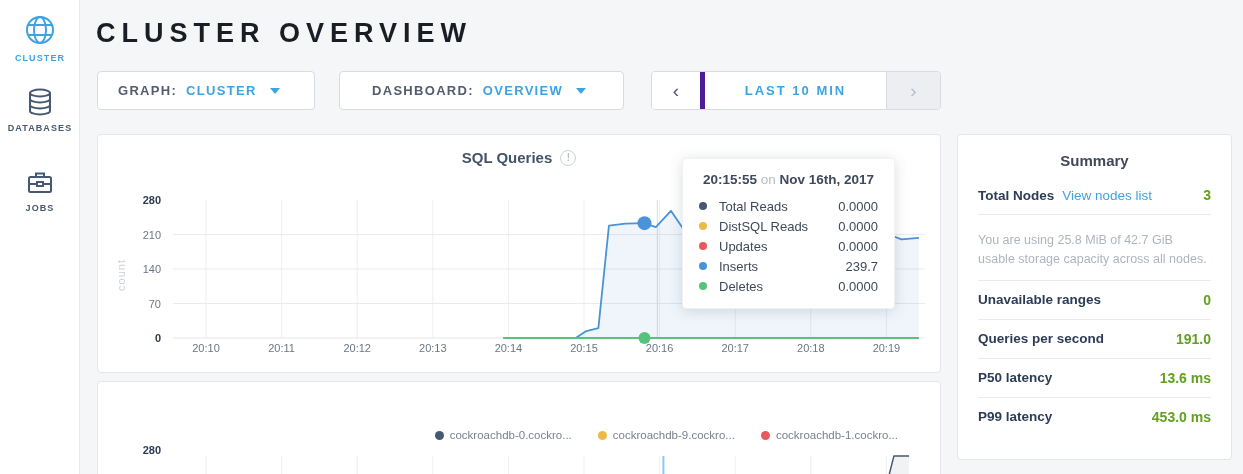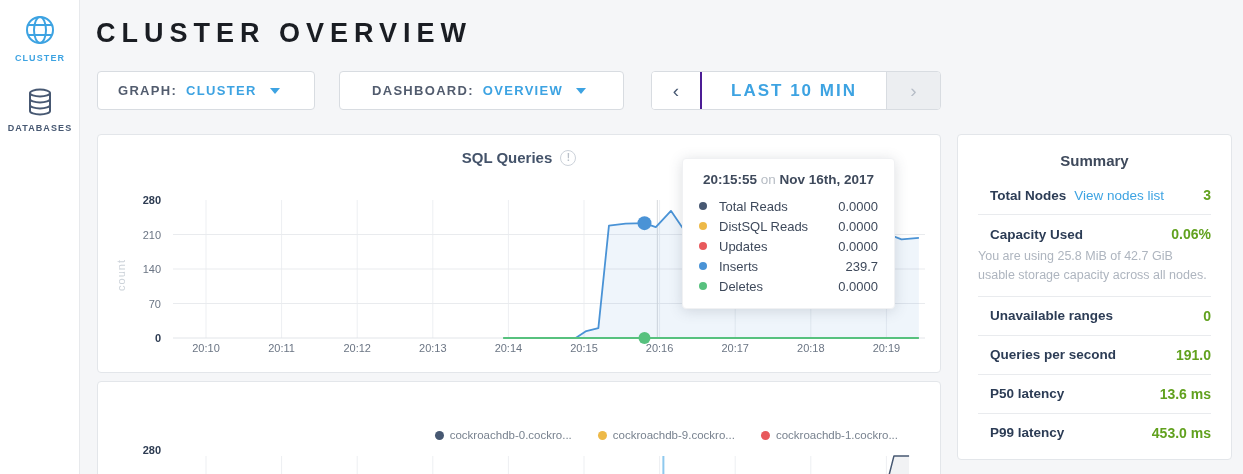--- a/index.html
+++ b/index.html
@@ -44,23 +44,23 @@
 
   .tw {
     position:absolute; left:651px; top:71px; width:290px; height:39px;
     display:flex; background:#fff; border:1px solid #d8dce1; border-radius:4px; overflow:hidden;
   }
   .tw-prev {
     width:48px; border:none; background:#fff; color:#475872;
     font-size:19px; line-height:37px; cursor:pointer; font-family:inherit;
   }
   .tw-label {
-    flex:1; border-left:2px solid #4c1d95; border-right:1px solid #d8dce1;
+    flex:1; border-left:5px solid #4c1d95; border-right:1px solid #d8dce1;
     display:flex; align-items:center; justify-content:center;
-    color:#3da3e2; font-weight:700; font-size:17px; letter-spacing:2px; cursor:pointer;text-align:right;
+    color:#3da3e2; font-weight:700; font-size:13px; letter-spacing:2px; cursor:pointer;text-align:right;
   }
   .tw-next {
     width:53px; border:none; background:#eceef1; color:#b6bdc7;
     font-size:19px; line-height:37px; cursor:default; font-family:inherit;
   }
 
   
   .card { position:absolute; background:#fff; border:1px solid #e3e6ea; border-radius:4px; overflow:hidden; }
   #card1 { left:97px; top:134px; width:844px; height:239px; }
   #card2 { left:97px; top:381px; width:844px; height:110px; }
@@ -99,21 +99,21 @@
   .legend-item { display:flex; align-items:center; font-size:11.5px; color:#78828f; cursor:pointer; }
   .legend-dot { width:9px; height:9px; border-radius:50%; margin-right:6px; flex:none; }
 
   
   .sum-title { text-align:center; font-size:15px; font-weight:700; color:#3e495b; margin-top:17px; }
   .sum-rows { margin:7px 20px 0; }
   .sum-row { display:flex; align-items:center; padding:11px 0; border-bottom:1px solid #e9ebee; font-size:13.5px; }
   .sum-row.block { display:block; }
   .sum-row:last-child { border-bottom:none; }
   .sum-head { display:flex; align-items:center; }
-  .sum-label { color:#2c3c55; font-weight:700;margin-left:12px; }
+  .sum-label { color:#2c3c55; font-weight:700; }
   .sum-link { color:#3da3e2; margin-left:8px; font-weight:400; cursor:pointer; }
   .sum-val { margin-left:auto; color:#61a11e; font-weight:700; font-size:14px; }
   .sum-note { color:#aeb5bf; font-size:12.5px; line-height:1.5; margin-top:5px; }
 </style>
 </head>
 <body>
 
 <aside class="sidebar">
   <div class="nav-item active" id="nav-cluster">
     <svg width="34" height="34" viewBox="0 0 34 34">
@@ -129,20 +129,32 @@
   <div class="nav-item" id="nav-databases">
     <svg width="30" height="30" viewBox="0 0 30 30">
       <g fill="none" stroke="#475872" stroke-width="2">
         <ellipse cx="15" cy="6" rx="10" ry="3.4"></ellipse>
         <path d="M5 6v18c0 1.9 4.5 3.4 10 3.4s10-1.5 10-3.4V6"></path>
         <path d="M5 12c0 1.9 4.5 3.4 10 3.4s10-1.5 10-3.4"></path>
         <path d="M5 18c0 1.9 4.5 3.4 10 3.4s10-1.5 10-3.4"></path>
       </g>
     </svg>
     <span class="nav-label">DATABASES</span>
+  </div>
+  <div class="nav-item" id="nav-jobs">
+    <svg width="30" height="30" viewBox="0 0 30 30">
+      <g fill="none" stroke="#475872" stroke-width="2">
+        <rect x="4" y="10" width="22" height="15" rx="1.5"></rect>
+        <path d="M11 10V6.5h8V10"></path>
+        <rect x="12" y="15" width="6" height="4"></rect>
+        <line x1="4" y1="17" x2="12" y2="17"></line>
+        <line x1="18" y1="17" x2="26" y2="17"></line>
+      </g>
+    </svg>
+    <span class="nav-label">JOBS</span>
   </div>
 </aside>
 
 <h1 class="page-title">CLUSTER OVERVIEW</h1>
 
 <div class="dd" id="dd-graph">
   <span class="dd-label">GRAPH:</span>
   <span class="dd-value">CLUSTER</span>
   <span class="caret"></span>
 </div>
@@ -272,24 +284,20 @@
 
 <aside class="card" id="summary">
   <div class="sum-title">Summary</div>
   <div class="sum-rows">
     <div class="sum-row">
       <span class="sum-label">Total Nodes</span>
       <span class="sum-link">View nodes list</span>
       <span class="sum-val">3</span>
     </div>
     <div class="sum-row block">
-      <div class="sum-head">
-        <span class="sum-label">Capacity Used</span>
-        <span class="sum-val">0.06%</span>
-      </div>
       <div class="sum-note">You are using 25.8 MiB of 42.7 GiB usable storage capacity across all nodes.</div>
     </div>
     <div class="sum-row">
       <span class="sum-label">Unavailable ranges</span>
       <span class="sum-val">0</span>
     </div>
     <div class="sum-row">
       <span class="sum-label">Queries per second</span>
       <span class="sum-val">191.0</span>
     </div>

